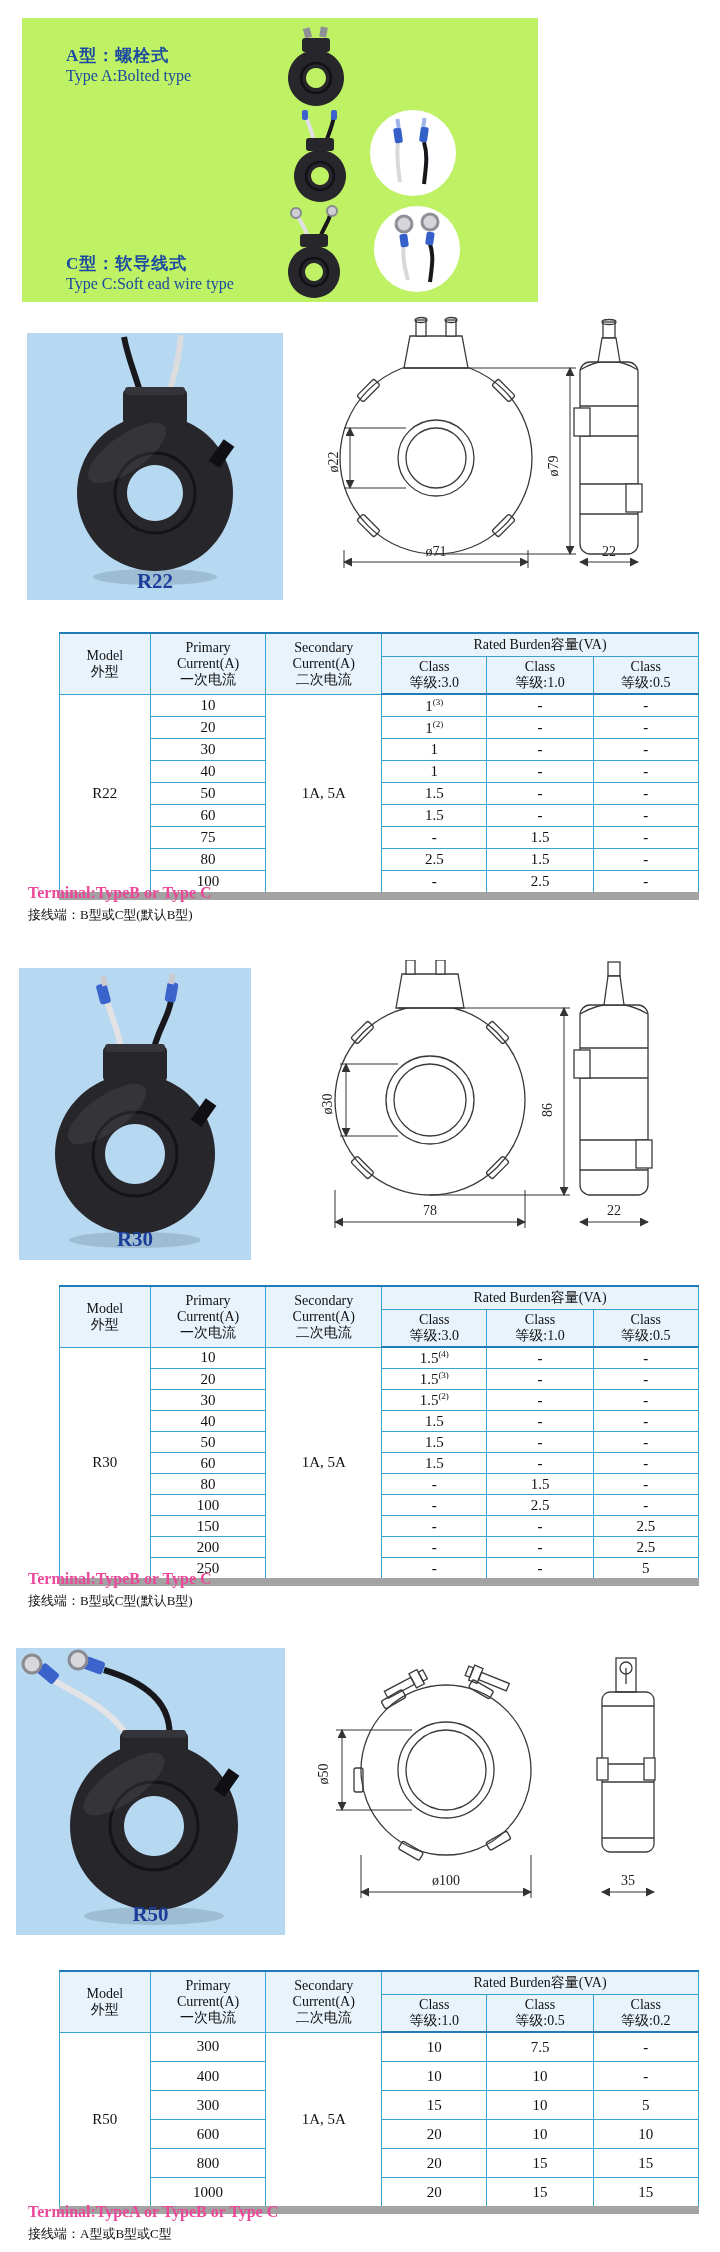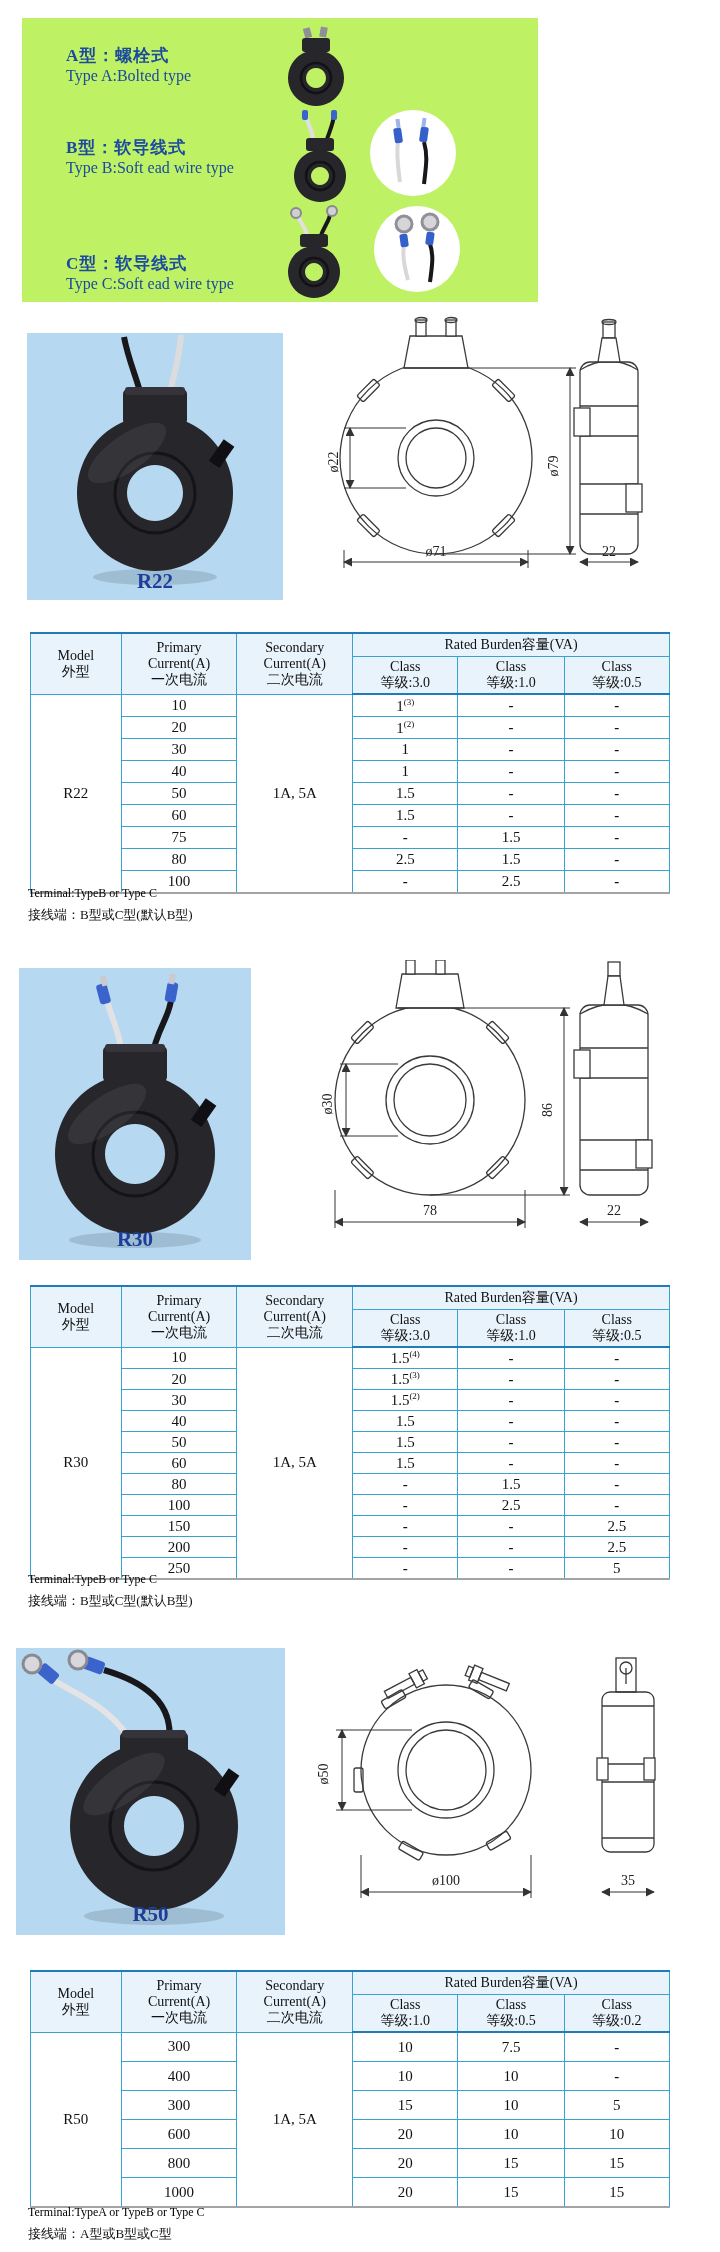--- a/index.html
+++ b/index.html
@@ -14,54 +14,50 @@
   .wcircle{background:#fff;border-radius:50%;}
 
   
   .photo-panel{background:#b6d8f0;}
   .model-label{font-weight:bold;font-size:21px;color:#1c3e9a;text-align:center;width:100%;}
 
   
   table.spec{border-collapse:collapse;table-layout:fixed;width:640px;
              font-family:"Liberation Serif","DejaVu Serif",serif;}
   table.spec td{border:1px solid #3aa2d0;text-align:center;vertical-align:middle;padding:0 2px;}
-  table.spec{border-top:2px solid #1f7cb8;border-bottom:2px solid #a3a3a3;}
+  table.spec{border-top:2px solid #1f7cb8;border-bottom:8px solid #a3a3a3;margin-left:29px;}
   table.spec thead td{background:#e8f3fb;font-size:14px;line-height:16px;}
   table.spec thead tr:last-child td{border-bottom:2px solid #1f7cb8;}
   table.spec td.burden-title{height:22px;}
   table.spec thead tr:last-child td{height:36px;}
   table.spec tbody td{font-size:15px;background:#fff;}
   table.spec tbody td.dash{font-weight:bold;}
   table.spec sup{font-size:9px;}
   .t-r22 tbody td{height:21px;}
   .t-r30 tbody td{height:20px;}
   .t-r50 tbody td{height:28px;font-family:Liberation Serif, serif;}
 
-  .foot-en{font-size:12px;line-height:18px;color:#000000;}
+  .foot-en{font-size:16px;line-height:18px;color:#ec4899;font-weight:bold;}
   .foot-cn{font-size:13px;line-height:16px;color:#111;}
 
   
   svg .out{stroke:#3a3a3a;stroke-width:1.3;fill:none;}
   svg .outf{stroke:#3a3a3a;stroke-width:1.3;fill:#fff;}
   svg .dim{stroke:#333;stroke-width:1;fill:none;}
   svg .dtxt{font-family:"Liberation Serif","DejaVu Serif",serif;font-size:14px;fill:#222;}
 </style>
 </head>
 <body>
 
 <div class="page">
 
   <div class="abs types-panel">
     <div class="abs" style="left:44px;top:26px;">
       <div class="type-cn">A型：螺栓式</div>
       <div class="type-en">Type A:Bolted type</div>
-    </div>
-    <div class="abs" style="left:44px;top:118px;">
-      <div class="type-cn">B型：软导线式</div>
-      <div class="type-en">Type B:Soft ead wire type</div>
     </div>
     <div class="abs" style="left:44px;top:234px;">
       <div class="type-cn">C型：软导线式</div>
       <div class="type-en">Type C:Soft ead wire type</div>
     </div>
 
     <svg class="abs" style="left:262px;top:8px;" width="64" height="86" viewBox="0 0 64 86">
       <rect x="20" y="2" width="7" height="10" fill="#8f8f97" transform="rotate(-15 23 7)"></rect>
       <rect x="36" y="1" width="7" height="10" fill="#8f8f97" transform="rotate(10 39 6)"></rect>
       <rect x="18" y="12" width="28" height="14" rx="3" fill="#26262b"></rect>

